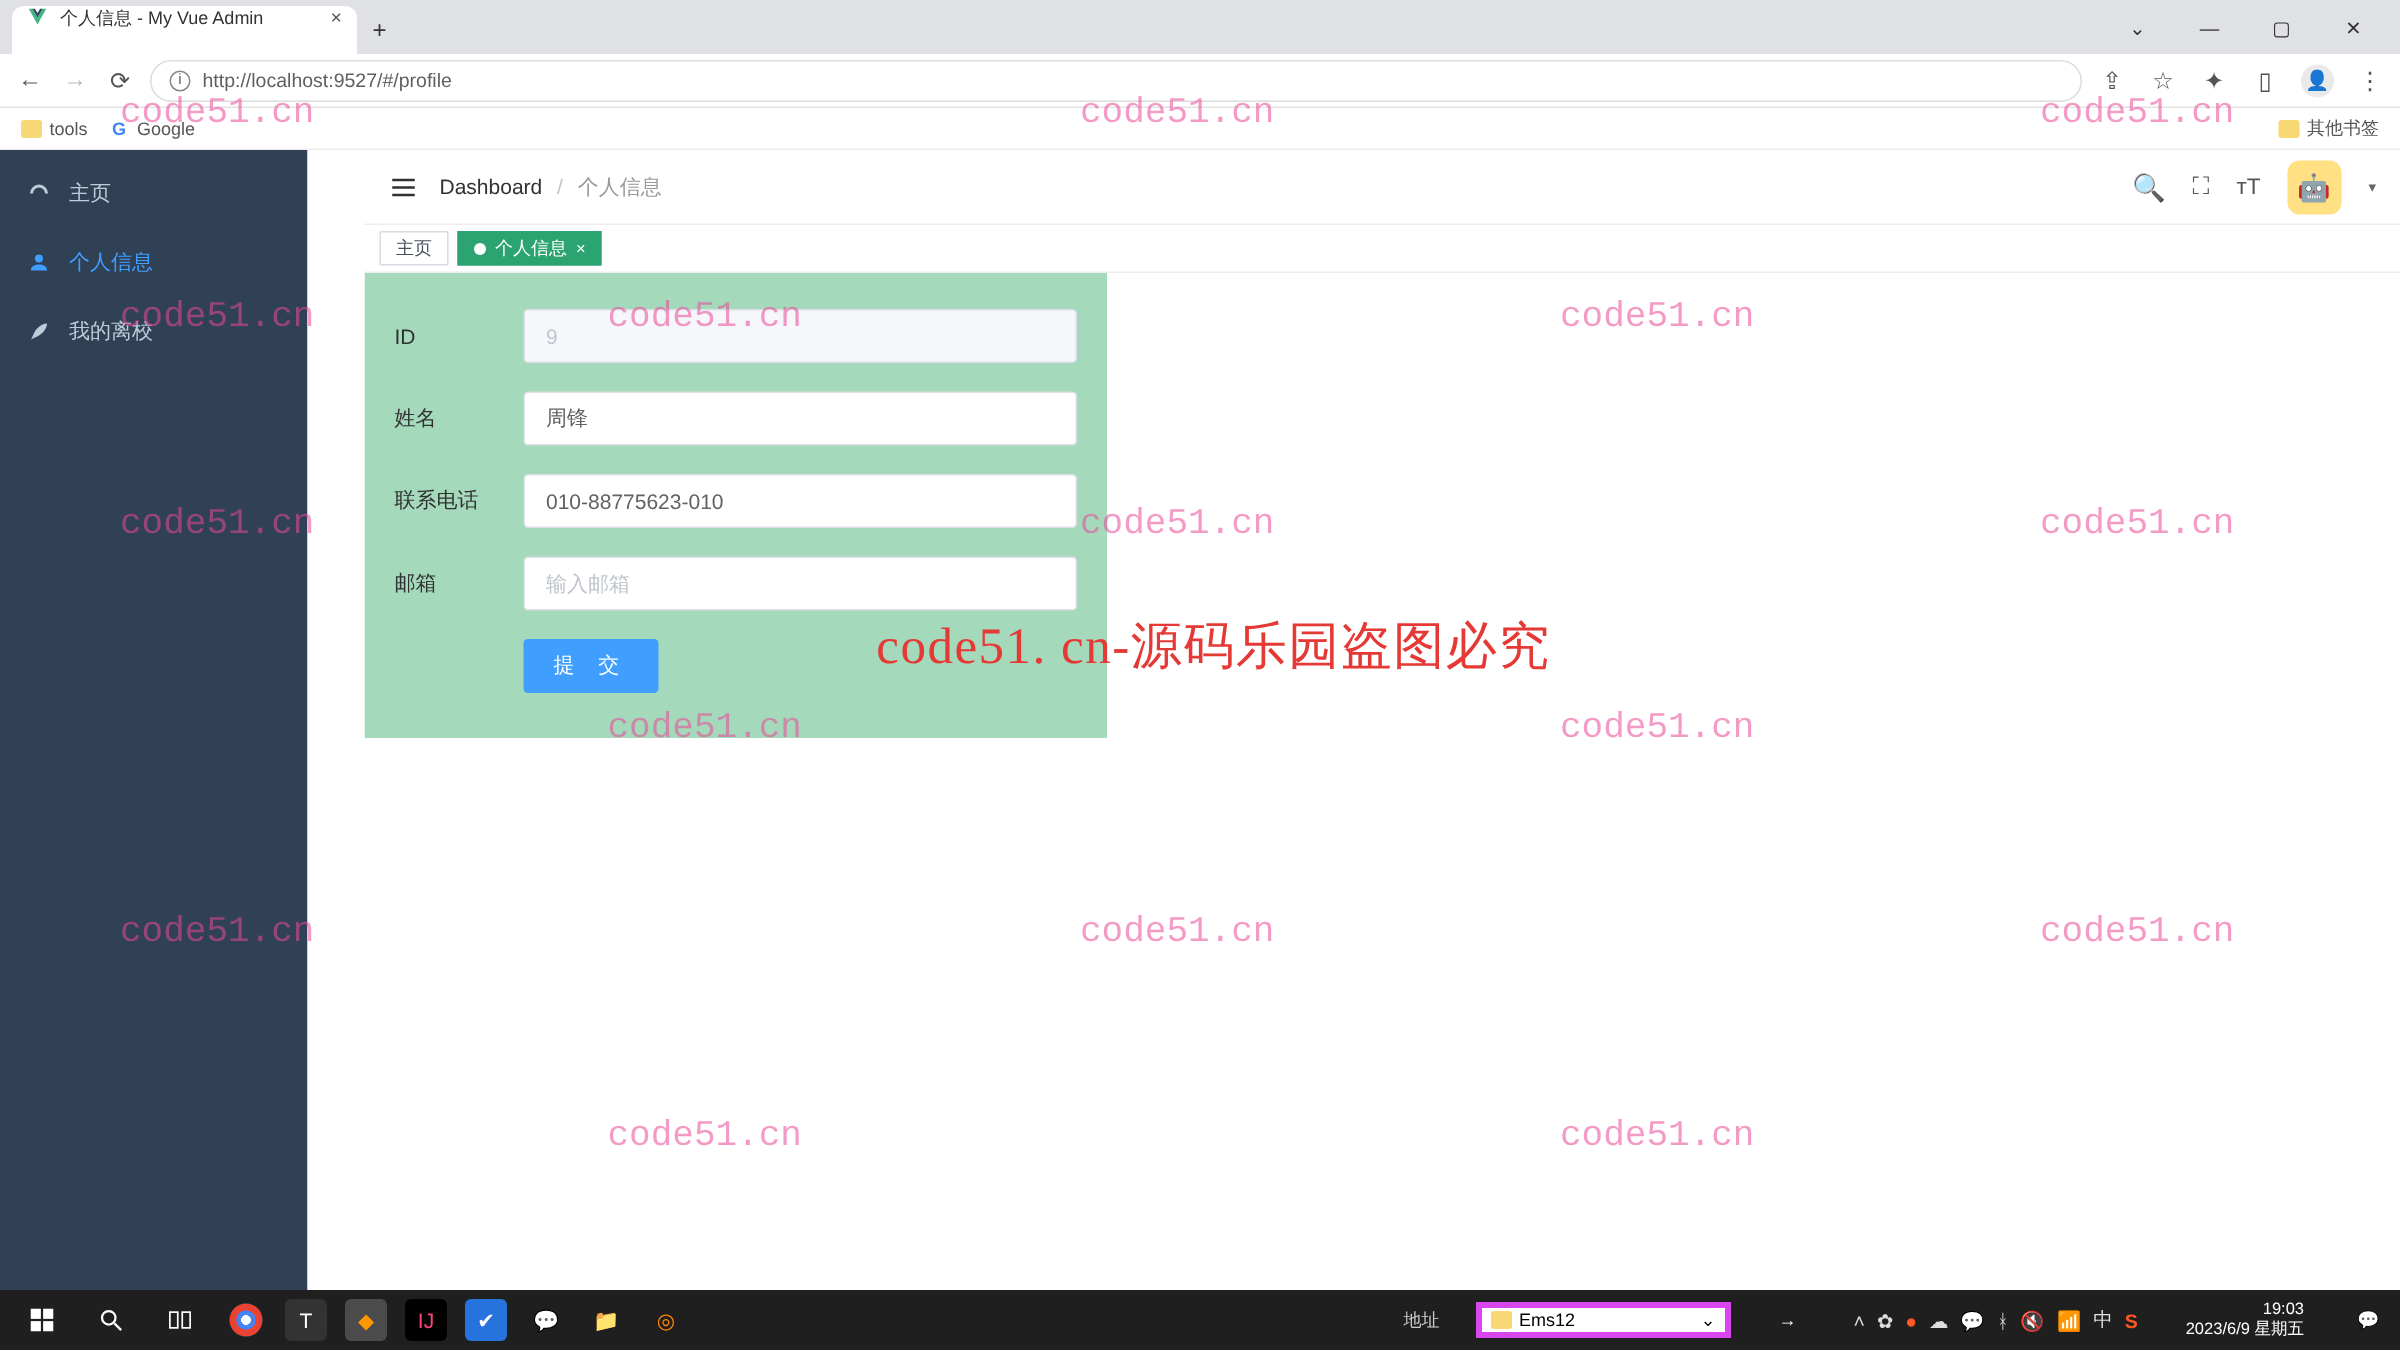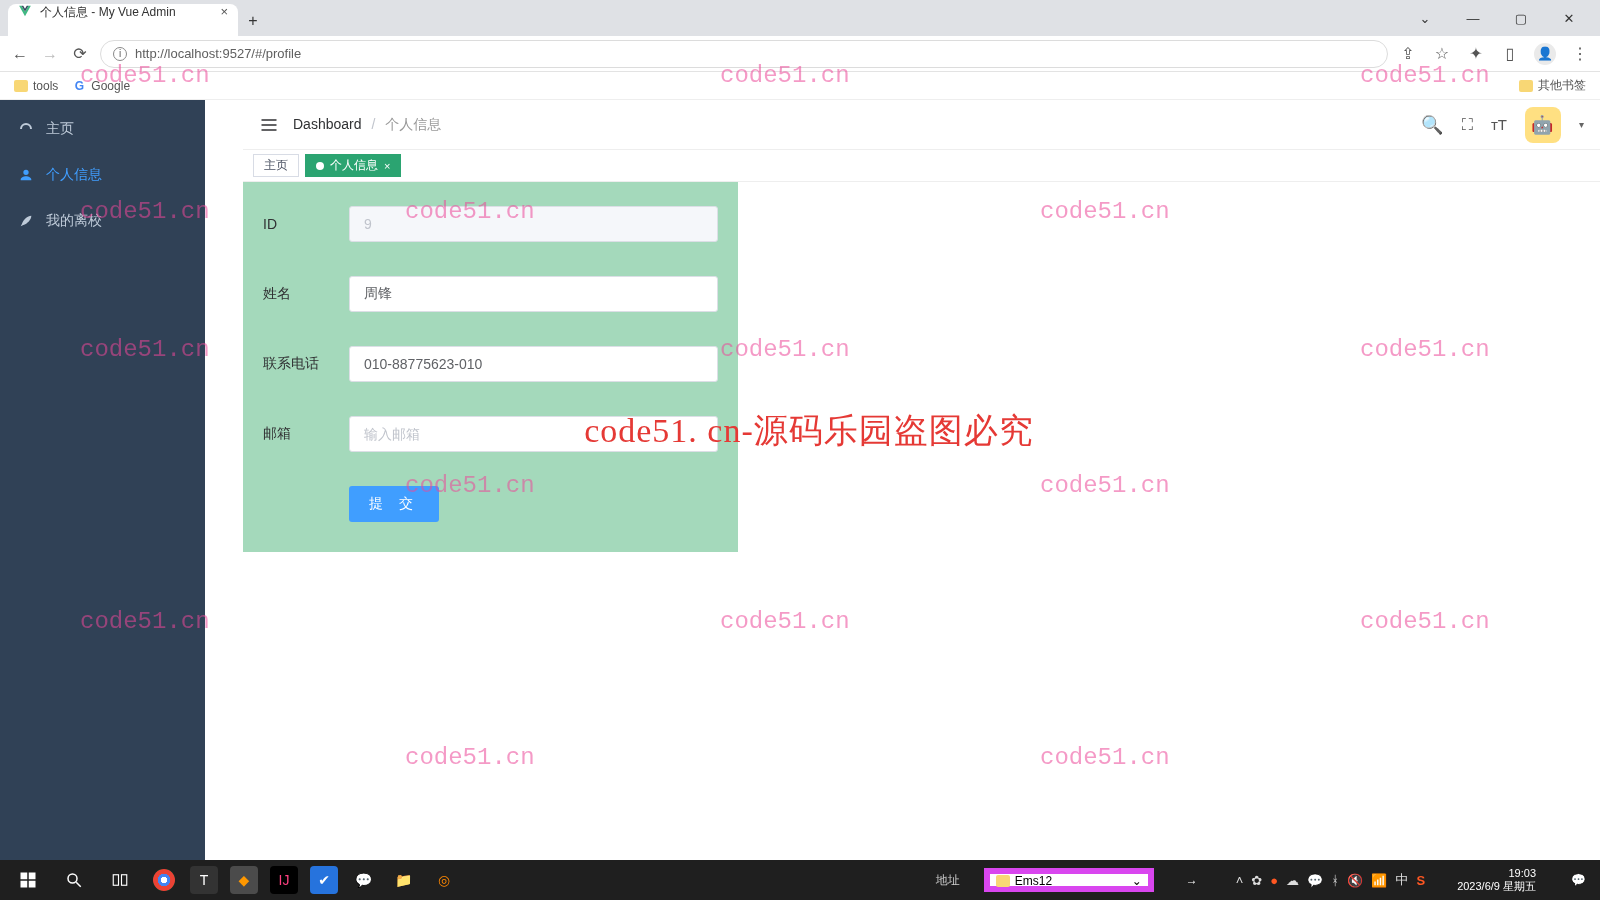--- a/index.html
+++ b/index.html
@@ -44,21 +44,21 @@
   .caret { font-size: 10px; color: #666; }
 
   .tabs-bar { height: 32px; display: flex; align-items: center; border-bottom: 1px solid #eee; padding: 0 10px; gap: 6px; }
   .vtab { border: 1px solid #d8dce5; padding: 2px 10px; font-size: 12px; color: #495060; cursor: pointer; background: #fff; display: flex; align-items: center; gap: 6px; }
   .vtab.active { background: #2ba471; color: #fff; border-color: #2ba471; }
   .dot { width: 8px; height: 8px; border-radius: 50%; background: #fff; display: inline-block; }
   .vtab .close { font-size: 11px; }
 
   .page-body { flex: 1; padding: 0; position: relative; overflow: hidden; }
   .form-card { width: 495px; background: #a4d9bb; padding: 24px 20px 30px; margin: 0; }
-  .form-row { display: flex; align-items: center; margin-bottom: 34px; }
+  .form-row { display: flex; align-items: center; margin-bottom: 19px; }
   .form-label { width: 86px; font-size: 14px; color: #303133; }
   .form-input { flex: 1; height: 36px; border: 1px solid #dcdfe6; border-radius: 3px; padding: 0 14px; font-size: 14px; outline: none; background: #fff; color: #606266; }
   .form-input:disabled { background: #f5f7fa; color: #c0c4cc; }
   .form-input::placeholder { color: #c0c4cc; }
   .submit-btn { background: #409eff; color: #fff; border: none; border-radius: 3px; padding: 9px 20px; font-size: 14px; cursor: pointer; margin-left: 86px; letter-spacing: 6px; }
 
   
   .wm-grid { position: absolute; inset: 0; pointer-events: none; z-index: 3; }
   .wm { position: absolute; color: #ec4899; font-size: 24px; opacity: 0.55; font-family: Liberation Mono, monospace; }
   .wm-red { position: absolute; left: 50%; top: 408px; transform: translateX(-48%); color: #e53935; font-size: 34px; font-weight: 500; pointer-events: none; z-index: 4; letter-spacing: 1px; font-family: Liberation Serif, serif; }
@@ -66,21 +66,21 @@
   
   .taskbar { position: absolute; bottom: 0; left: 0; right: 0; height: 40px; background: #1f1f1f; display: flex; align-items: center; padding: 0 6px; color: #fff; font-size: 12px; }
   .tb-left { display: flex; align-items: center; gap: 2px; }
   .tb-btn { width: 44px; height: 38px; display: flex; align-items: center; justify-content: center; cursor: pointer; }
   .tb-btn svg { width: 18px; height: 18px; fill: #fff; }
   .app-ic { width: 28px; height: 28px; border-radius: 4px; display: flex; align-items: center; justify-content: center; font-size: 14px; }
   .chrome { background: radial-gradient(circle at 50% 50%, #fff 20%, #4285f4 22%, #4285f4 40%, #ea4335 42%, #ea4335 70%, #34a853 72%); border-radius: 50%; width: 22px; height: 22px; }
   .tb-icons { display: flex; gap: 12px; margin-left: 6px; }
   .tb-right { margin-left: auto; display: flex; align-items: center; gap: 24px; }
   .addr-label { color: #ccc; }
-  .win-select { background: #fff; color: #000; height: 24px; border: 6px solid #d946ef; display: flex; align-items: flex-start; padding: 0 6px; width: 170px; justify-content: space-between; }
+  .win-select { background: #fff; color: #000; height: 24px; border: 4px solid #d946ef; display: flex; align-items: center; padding: 0 6px; width: 170px; justify-content: space-between; }
   .sys-tray { display: flex; align-items: center; gap: 8px; margin-left: 6px; }
   .tray-ic { font-size: 13px; color: #ddd; }
   .clock { text-align: right; margin-left: 8px; line-height: 1.15; font-size: 11px; }
   .notif { width: 30px; height: 30px; display: flex; align-items: center; justify-content: center; margin-left: 4px; }
 </style>
 </head>
 <body>
 
 <div class="browser-chrome">
   <div class="tab-strip">

